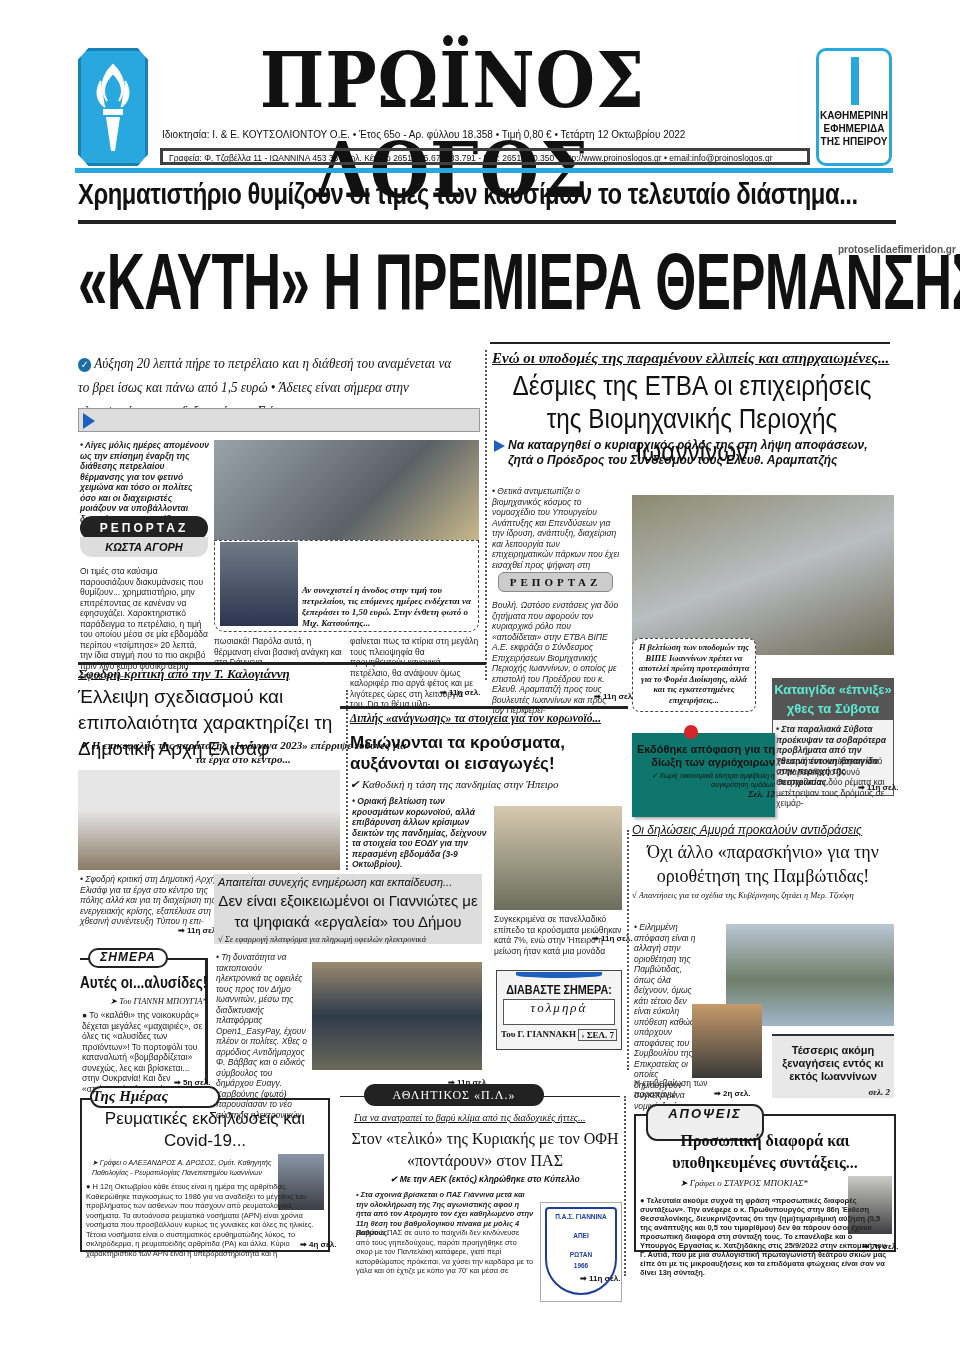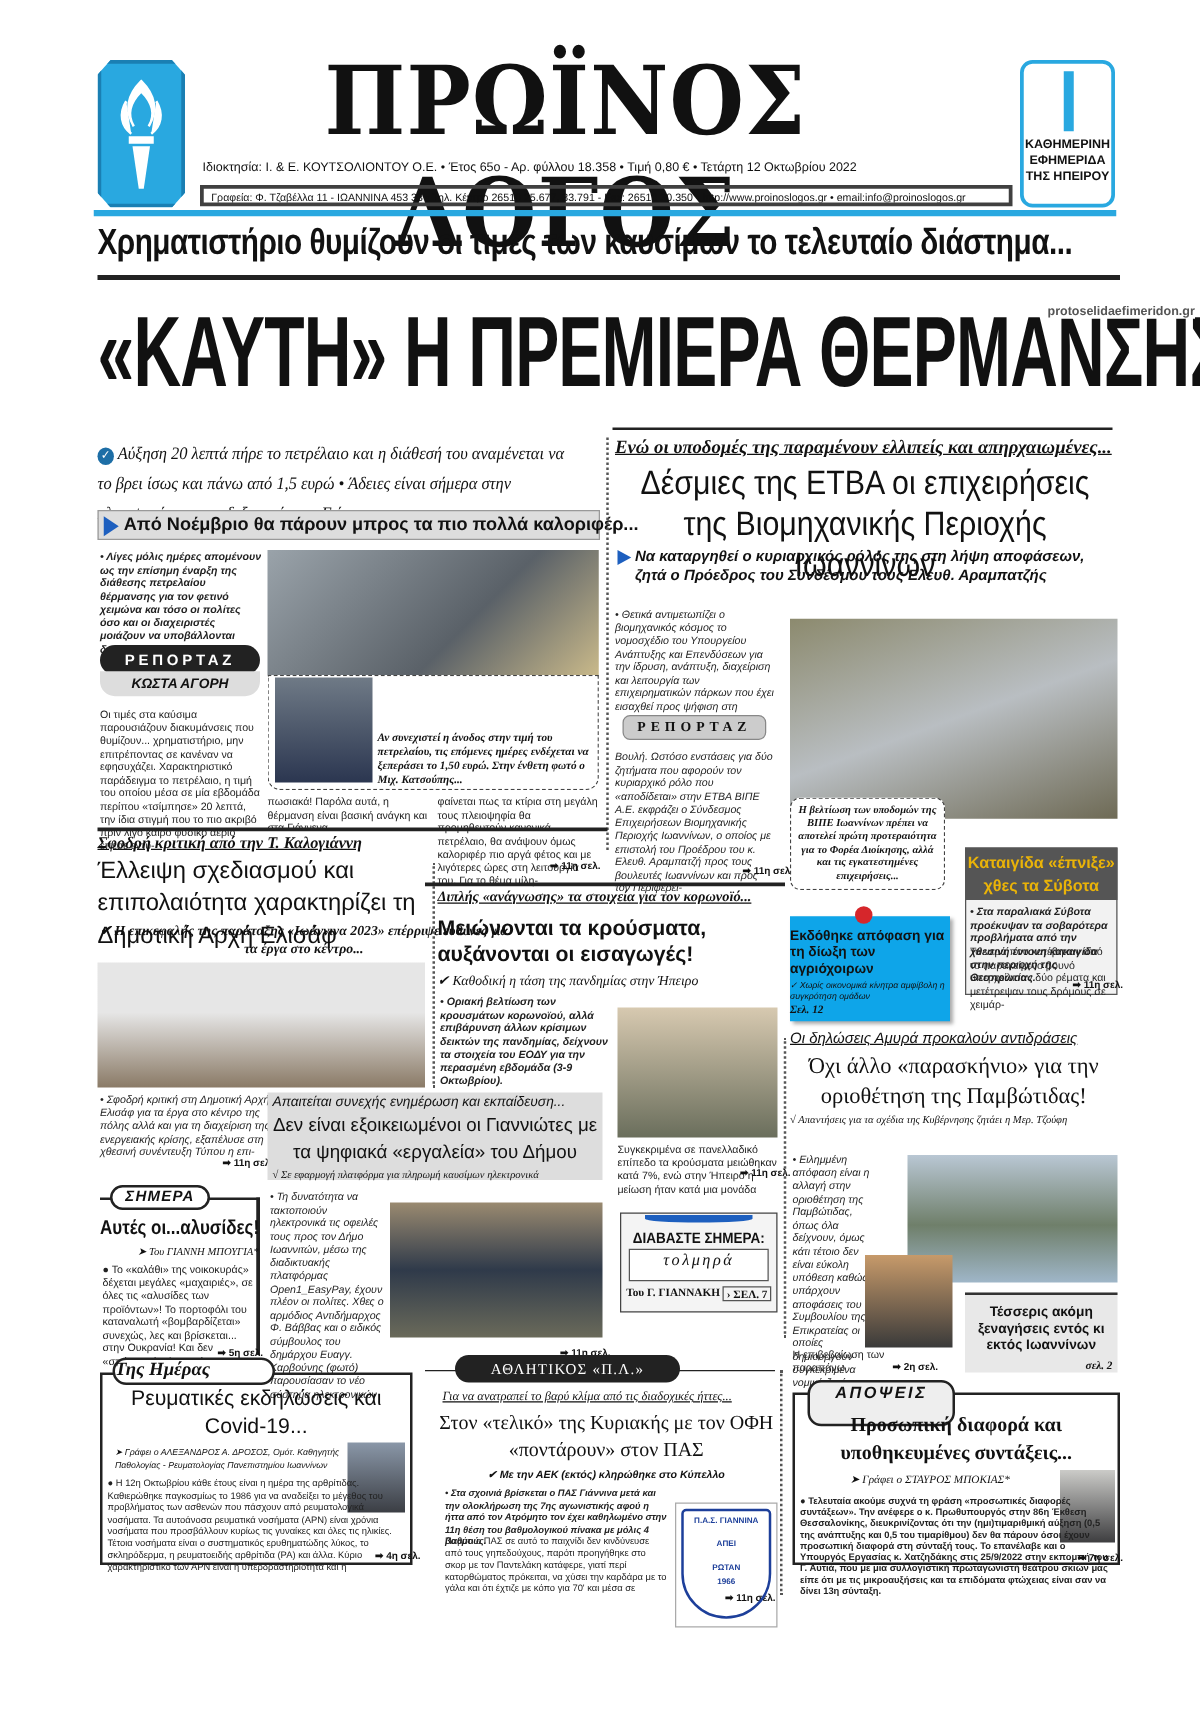--- a/index.html
+++ b/index.html
@@ -49,21 +49,20 @@
 <div class="abs bar" style="left:78px;top:220px;width:818px;height:4px"></div>
 <div class="abs headline">«ΚΑΥΤΗ» Η ΠΡΕΜΙΕΡΑ ΘΕΡΜΑΝΣΗΣ!</div>
 <div class="abs wm">protoselidaefimeridon.gr</div>
 
 <div class="abs sub" style="left:78px;top:352px;width:405px;font-size:14px;line-height:24px;transform:scaleX(0.94);transform-origin:left">
   <span style="display:inline-block;width:14px;height:14px;border-radius:50%;background:#1d6ea6;color:#fff;font-size:10px;text-align:center;line-height:14px;font-style:normal">✓</span>
   <span>Αύξηση 20 λεπτά πήρε το πετρέλαιο και η διάθεσή του αναμένεται να το βρει ίσως και πάνω από 1,5 ευρώ • Άδειες είναι σήμερα στην πλειοψηφία τους οι δεξαμενές στα Γιάννενα</span>
 </div>
 <div class="abs" style="left:78px;top:408px;width:402px;height:24px;background:#ddd;border:1px solid #999;font-size:14.5px;font-weight:bold;padding:3px 6px 0 20px;white-space:nowrap">
   <span class="abs" style="left:4px;top:4px;width:0;height:0;border-top:8px solid transparent;border-bottom:8px solid transparent;border-left:12px solid #1d5fbf"></span>
-  <span>Από Νοέμβριο θα πάρουν μπρος τα πιο πολλά καλοριφέρ...</span>
 </div>
 <div class="abs txt" style="left:80px;top:440px;width:130px;font-weight:bold">• Λίγες μόλις ημέρες απομένουν ως την επίσημη έναρξη της διάθεσης πετρελαίου θέρμανσης για τον φετινό χειμώνα και τόσο οι πολίτες όσο και οι διαχειριστές μοιάζουν να υποβάλλονται διαρκώς σε... σκωτσέζικο ντους!</div>
 <div class="abs pill" style="left:80px;top:516px;width:128px;height:24px;line-height:24px;font-size:12px">ΡΕΠΟΡΤΑΖ</div>
 <div class="abs" style="left:80px;top:537px;width:128px;height:20px;background:#ddd;border-radius:0 0 12px 12px;text-align:center;font-style:italic;font-weight:bold;font-size:11px;line-height:20px">ΚΩΣΤΑ ΑΓΟΡΗ</div>
 <div class="abs txtn" style="left:80px;top:566px;width:130px">Οι τιμές στα καύσιμα παρουσιάζουν διακυμάνσεις που θυμίζουν... χρηματιστήριο, μην επιτρέποντας σε κανέναν να εφησυχάζει. Χαρακτηριστικό παράδειγμα το πετρέλαιο, η τιμή του οποίου μέσα σε μία εβδομάδα περίπου «τσίμπησε» 20 λεπτά, την ίδια στιγμή που το πιο ακριβό πριν λίγο καιρό φυσικό αέριο έπεσε εντυ-</div>
 <div class="abs photo" style="left:214px;top:440px;width:265px;height:100px;background:linear-gradient(135deg,#9aa3aa,#5a6168 60%,#c9b98a)"></div>
 <div class="abs" style="left:214px;top:540px;width:265px;height:92px;border:1.5px dashed #444;border-radius:0 0 10px 10px"></div>
 <div class="abs photo" style="left:220px;top:542px;width:78px;height:84px;background:linear-gradient(#6f7a86,#2b3650)"></div>
 <div class="abs" style="left:302px;top:585px;width:175px;font-family:'Liberation Serif',serif;font-style:italic;font-weight:bold;font-size:9px;line-height:11px">Αν συνεχιστεί η άνοδος στην τιμή του πετρελαίου, τις επόμενες ημέρες ενδέχεται να ξεπεράσει το 1,50 ευρώ. Στην ένθετη φωτό ο Μιχ. Κατσούπης...</div>
 <div class="abs txtn" style="left:214px;top:636px;width:130px">πωσιακά! Παρόλα αυτά, η θέρμανση είναι βασική ανάγκη και στα Γιάννενα</div>
@@ -80,26 +79,26 @@
   <span>Να καταργηθεί ο κυριαρχικός ρόλος της στη λήψη αποφάσεων, ζητά ο Πρόεδρος του Συνδέσμου τους Ελευθ. Αραμπατζής</span>
 </div>
 <div class="abs txt" style="left:492px;top:486px;width:128px">• Θετικά αντιμετωπίζει ο βιομηχανικός κόσμος το νομοσχέδιο του Υπουργείου Ανάπτυξης και Επενδύσεων για την ίδρυση, ανάπτυξη, διαχείριση και λειτουργία των επιχειρηματικών πάρκων που έχει εισαχθεί προς ψήφιση στη</div>
 <div class="abs" style="left:498px;top:572px;width:115px;height:20px;background:#ccc;border:1px solid #888;border-radius:6px;text-align:center;font-family:'Liberation Serif',serif;font-weight:bold;letter-spacing:4px;font-size:11px;line-height:18px">ΡΕΠΟΡΤΑΖ</div>
 <div class="abs txt" style="left:492px;top:600px;width:128px">Βουλή. Ωστόσο ενστάσεις για δύο ζητήματα που αφορούν τον κυριαρχικό ρόλο που «αποδίδεται» στην ΕΤΒΑ ΒΙΠΕ Α.Ε. εκφράζει ο Σύνδεσμος Επιχειρήσεων Βιομηχανικής Περιοχής Ιωαννίνων, ο οποίος με επιστολή του Προέδρου του κ. Ελευθ. Αραμπατζή προς τους βουλευτές Ιωαννίνων και προς τον Περιφερει-</div>
 <div class="abs more" style="left:594px;top:692px">➡ 11η σελ.</div>
 <div class="abs photo" style="left:632px;top:495px;width:262px;height:160px;background:linear-gradient(160deg,#8c8a6e,#b9bec2 50%,#6e6a55)"></div>
 <div class="abs" style="left:632px;top:638px;width:124px;height:74px;background:#fff;border:1.5px dashed #444;border-radius:8px;padding:3px;font-family:'Liberation Serif',serif;font-style:italic;font-weight:bold;font-size:8.5px;line-height:10.5px;text-align:center">Η βελτίωση των υποδομών της ΒΙΠΕ Ιωαννίνων πρέπει να αποτελεί πρώτη προτεραιότητα για το Φορέα Διοίκησης, αλλά και τις εγκατεστημένες επιχειρήσεις...</div>
 
 <div class="abs" style="left:772px;top:678px;width:122px;height:118px;background:#f2f2f2;border:1px solid #555"></div>
-<div class="abs" style="left:772px;top:678px;width:122px;height:42px;background:#555;color:#eab308;font-weight:bold;font-size:13px;line-height:19px;text-align:center;padding-top:2px">Καταιγίδα «έπνιξε» χθες τα Σύβοτα</div>
+<div class="abs" style="left:772px;top:678px;width:122px;height:42px;background:#555;color:#5eead4;font-weight:bold;font-size:13px;line-height:19px;text-align:center;padding-top:2px">Καταιγίδα «έπνιξε» χθες τα Σύβοτα</div>
 <div class="abs txt" style="left:776px;top:724px;width:116px;font-weight:bold">• Στα παραλιακά Σύβοτα προέκυψαν τα σοβαρότερα προβλήματα από την χθεσινή έντονη καταιγίδα στην περιοχή της Θεσπρωτίας.</div>
 <div class="abs txtn" style="left:776px;top:756px;width:116px">Τα νερά που κατέβηκαν από το παρακείμενο βουνό υπερχείλισαν δύο ρέματα και μετέτρεψαν τους δρόμους σε χειμάρ-</div>
 <div class="abs more" style="left:858px;top:783px">➡ 11η σελ.</div>
 
-<div class="abs" style="left:632px;top:733px;width:128px;height:84px;background:#0ea5e9;box-shadow:2px 2px 3px #aaa;text-align:left;padding-top:10px">
+<div class="abs" style="left:632px;top:733px;width:143px;height:84px;background:#0f766e;box-shadow:2px 2px 3px #aaa;text-align:right;padding-top:10px">
   <div class="abs" style="left:52px;top:-8px;width:14px;height:14px;border-radius:50%;background:#d6262b"></div>
   <div style="font-size:11px;line-height:13px;font-weight:bold">Εκδόθηκε απόφαση για τη δίωξη των αγριόχοιρων</div>
   <div style="font-size:7px;font-style:italic;line-height:9px;margin-top:2px">✓ Χωρίς οικονομικά κίνητρα αμφίβολη η συγκρότηση ομάδων</div>
   <div style="font-family:'Liberation Serif',serif;font-style:italic;font-size:9px;font-weight:bold">Σελ. 12</div>
 </div>
 
 <div class="abs bar" style="left:78px;top:662px;width:408px;height:3px"></div>
 <div class="abs sec" style="left:78px;top:666px;width:408px;font-size:13px">Σφοδρή κριτική από την Τ. Καλογιάννη</div>
 <div class="abs" style="left:78px;top:684px;width:330px;text-align:left;font-size:19px;line-height:26px">Έλλειψη σχεδιασμού και επιπολαιότητα χαρακτηρίζει τη Δημοτική Αρχή Ελισάφ</div>
 <div class="abs" style="left:78px;top:738px;width:330px;text-align:center;font-family:'Liberation Serif',serif;font-style:italic;font-weight:bold;font-size:11px;line-height:14px">✔ Η επικεφαλής της παράταξης «Ιωάννινα 2023» επέρριψε ευθύνες για τα έργα στο κέντρο...</div>
@@ -127,21 +126,21 @@
 <div class="abs txtn" style="left:634px;top:1078px;width:80px">Η επιβεβαίωση των παραπάνω</div>
 <div class="abs more" style="left:714px;top:1089px">➡ 2η σελ.</div>
 <div class="abs" style="left:772px;top:1034px;width:122px;height:64px;background:#e8e8e8;border-top:2px solid #333">
   <div style="text-align:center;font-weight:bold;font-size:11px;line-height:13px;padding-top:8px">Τέσσερις ακόμη ξεναγήσεις εντός κι εκτός Ιωαννίνων</div>
   <div style="text-align:right;font-family:'Liberation Serif',serif;font-style:italic;font-weight:bold;font-size:9px;padding-right:4px;margin-top:4px">σελ. 2</div>
 </div>
 
 <div class="abs" style="left:214px;top:874px;width:268px;height:70px;background:#ddd"></div>
 <div class="abs" style="left:218px;top:876px;width:262px;font-style:italic;font-size:11px;">Απαιτείται συνεχής ενημέρωση και εκπαίδευση...</div>
 <div class="abs" style="left:214px;top:890px;width:268px;text-align:center;font-size:15px;line-height:21px">Δεν είναι εξοικειωμένοι οι Γιαννιώτες με τα ψηφιακά «εργαλεία» του Δήμου</div>
-<div class="abs" style="left:218px;top:934px;width:266px;font-family:'Liberation Serif',serif;font-style:italic;font-size:8.5px;white-space:nowrap">√ Σε εφαρμογή πλατφόρμα για πληρωμή καυσίμων ηλεκτρονικά</div>
+<div class="abs" style="left:218px;top:934px;width:266px;font-family:'Liberation Serif',serif;font-style:italic;font-size:8.5px;white-space:nowrap">√ Σε εφαρμογή πλατφόρμα για πληρωμή οφειλών ηλεκτρονικά</div>
 <div class="abs txt" style="left:216px;top:952px;width:92px">• Τη δυνατότητα να τακτοποιούν ηλεκτρονικά τις οφειλές τους προς τον Δήμο Ιωαννιτών, μέσω της διαδικτυακής πλατφόρμας Open1_EasyPay, έχουν πλέον οι πολίτες. Χθες ο αρμόδιος Αντιδήμαρχος Φ. Βάββας και ο ειδικός σύμβουλος του δημάρχου Ευαγγ. Καρβούνης (φωτό) παρουσίασαν το νέο σύστημα ηλεκτρονικών</div>
 <div class="abs more" style="left:448px;top:1078px">➡ 11η σελ.</div>
 <div class="abs photo" style="left:312px;top:962px;width:170px;height:108px;background:linear-gradient(#9a8a70,#2f3a4a 50%,#6a6a5a)"></div>
 
 <div class="abs" style="left:80px;top:958px;width:128px;height:126px;border-right:3px solid #222;border-top:2px solid #222"></div>
 <div class="abs" style="left:88px;top:948px;width:80px;height:20px;border:2px solid #222;border-radius:10px;background:#fff;text-align:center;font-weight:bold;font-style:italic;font-size:12px;letter-spacing:1px">ΣΗΜΕΡΑ</div>
 <div class="abs" style="left:80px;top:974px;width:130px;font-weight:bold;font-size:16px;transform:scaleX(0.85);transform-origin:left;white-space:nowrap">Αυτές οι...αλυσίδες!</div>
 <div class="abs" style="left:110px;top:996px;font-family:'Liberation Serif',serif;font-style:italic;font-size:8.5px">➤ Του ΓΙΑΝΝΗ ΜΠΟΥΓΙΑ*</div>
 <div class="abs txtn" style="left:82px;top:1010px;width:124px">● Το «καλάθι» της νοικοκυράς» δέχεται μεγάλες «μαχαιριές», σε όλες τις «αλυσίδες των προϊόντων»! Το πορτοφόλι του καταναλωτή «βομβαρδίζεται» συνεχώς, λες και βρίσκεται... στην Ουκρανία! Και δεν «σπάνε» εύκολα αυτές</div>
 <div class="abs more" style="left:174px;top:1078px">➡ 5η σελ.</div>

